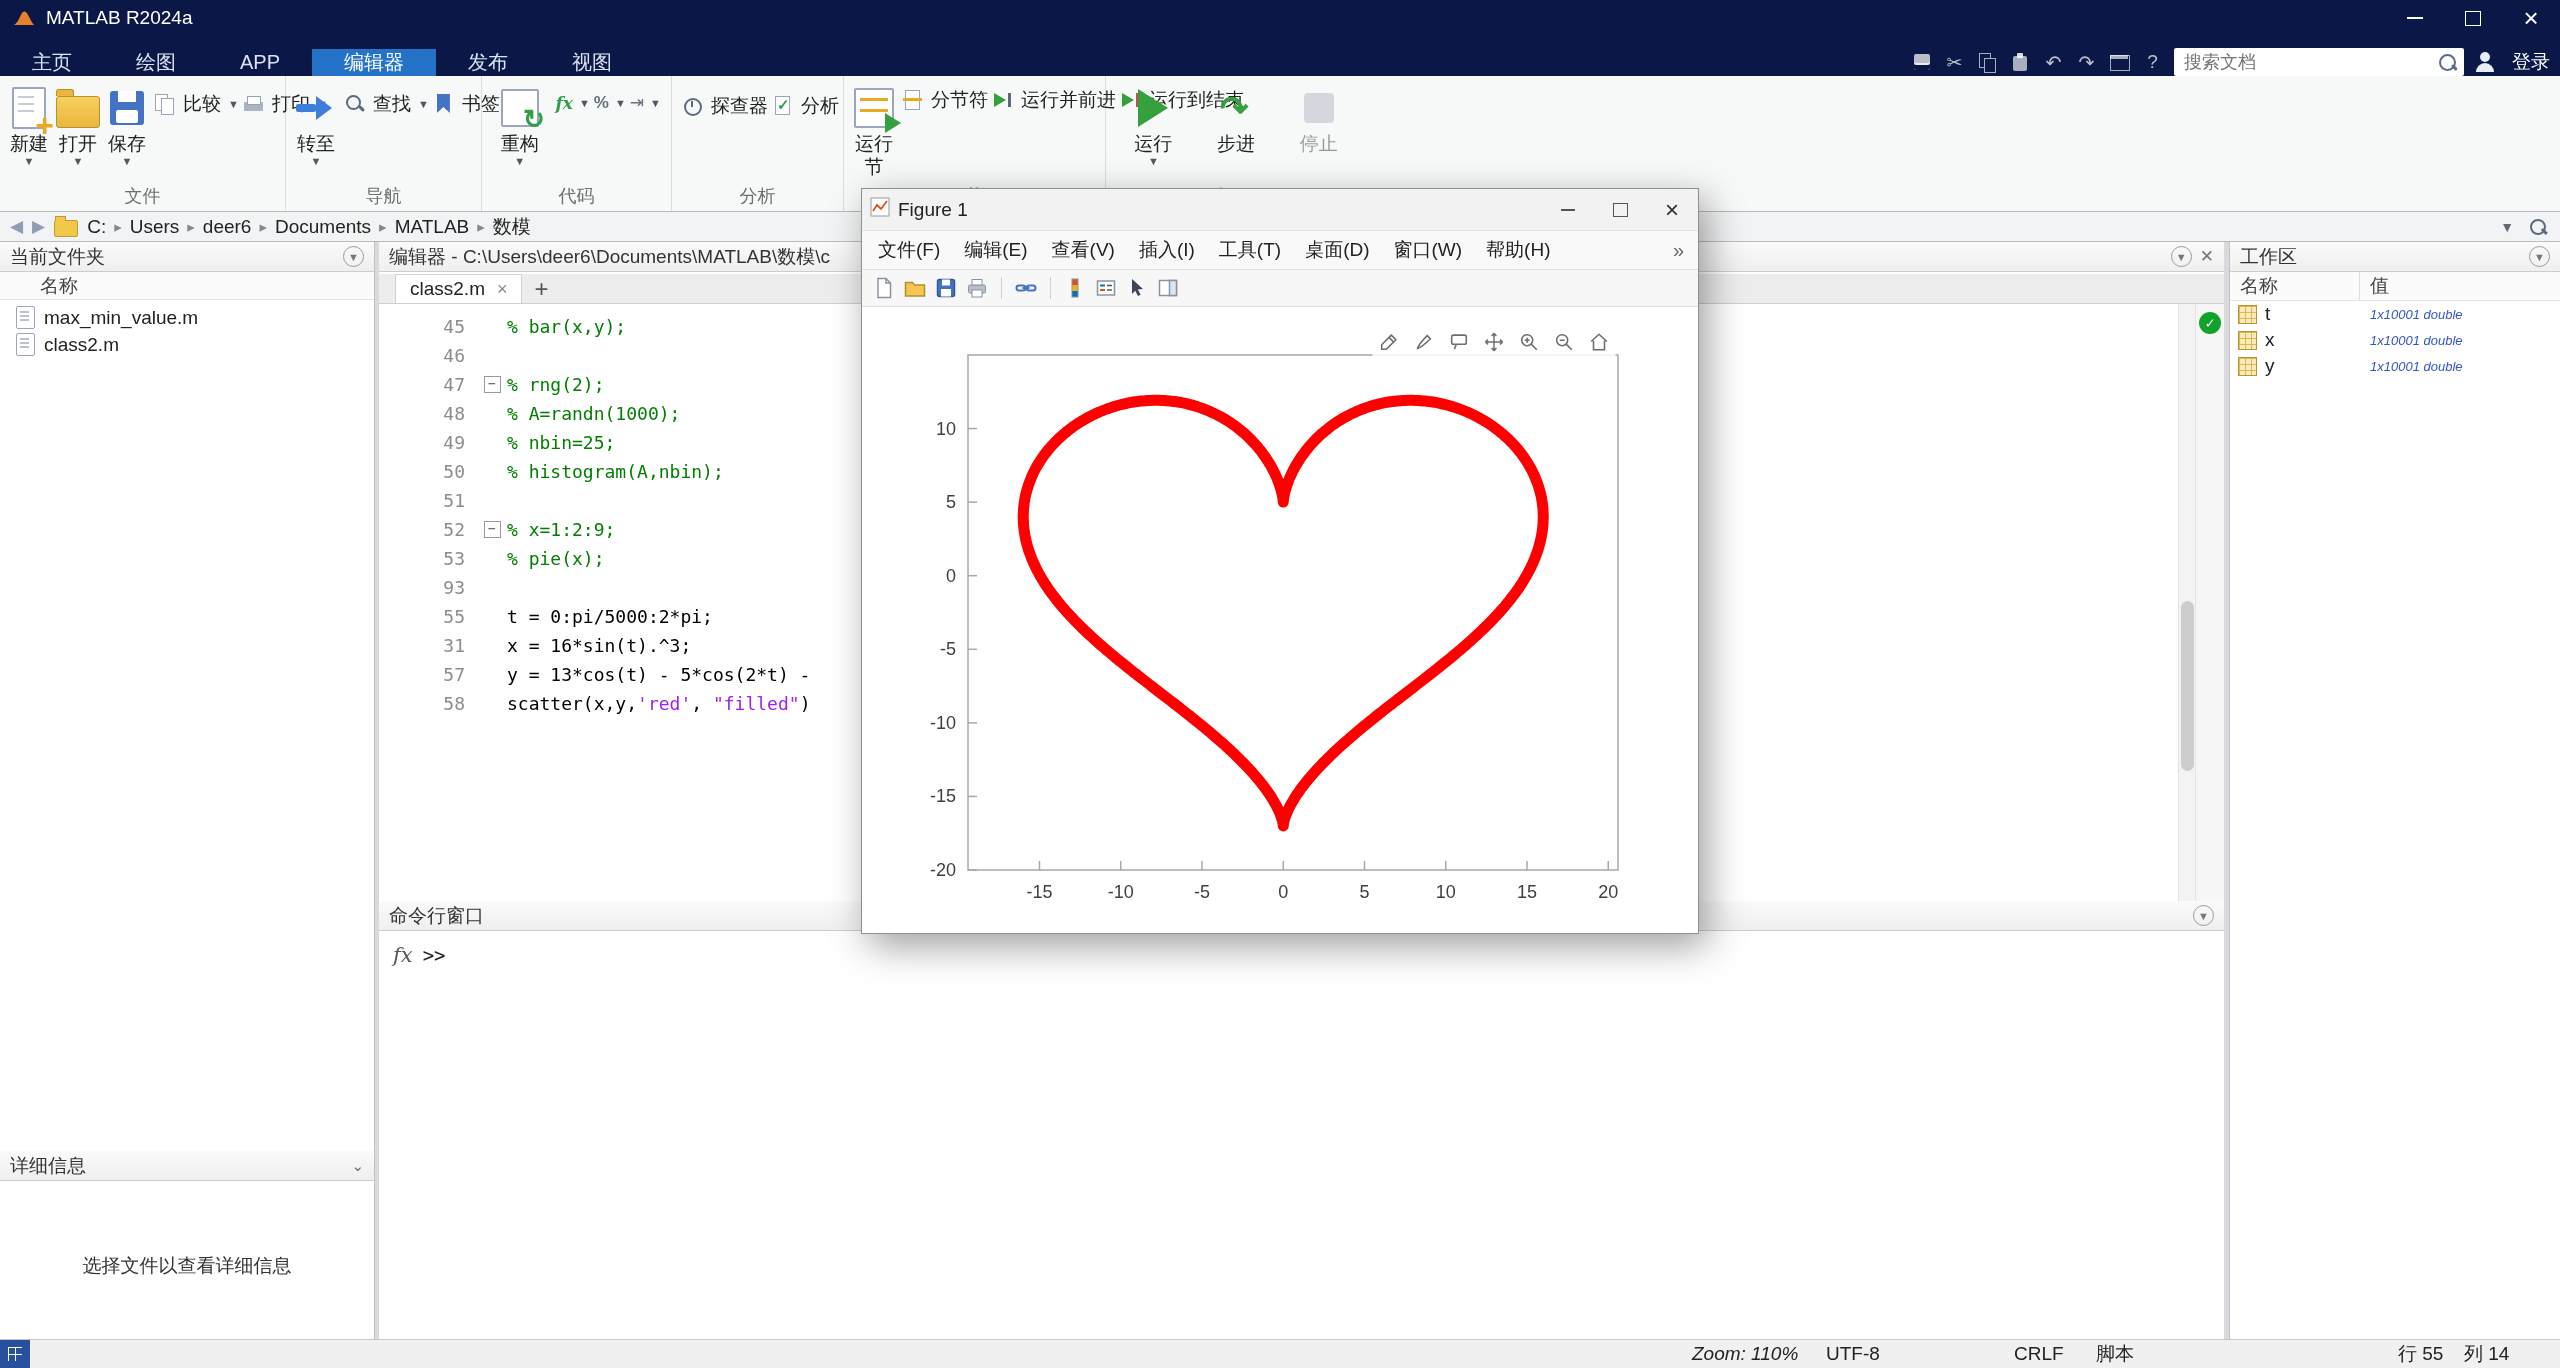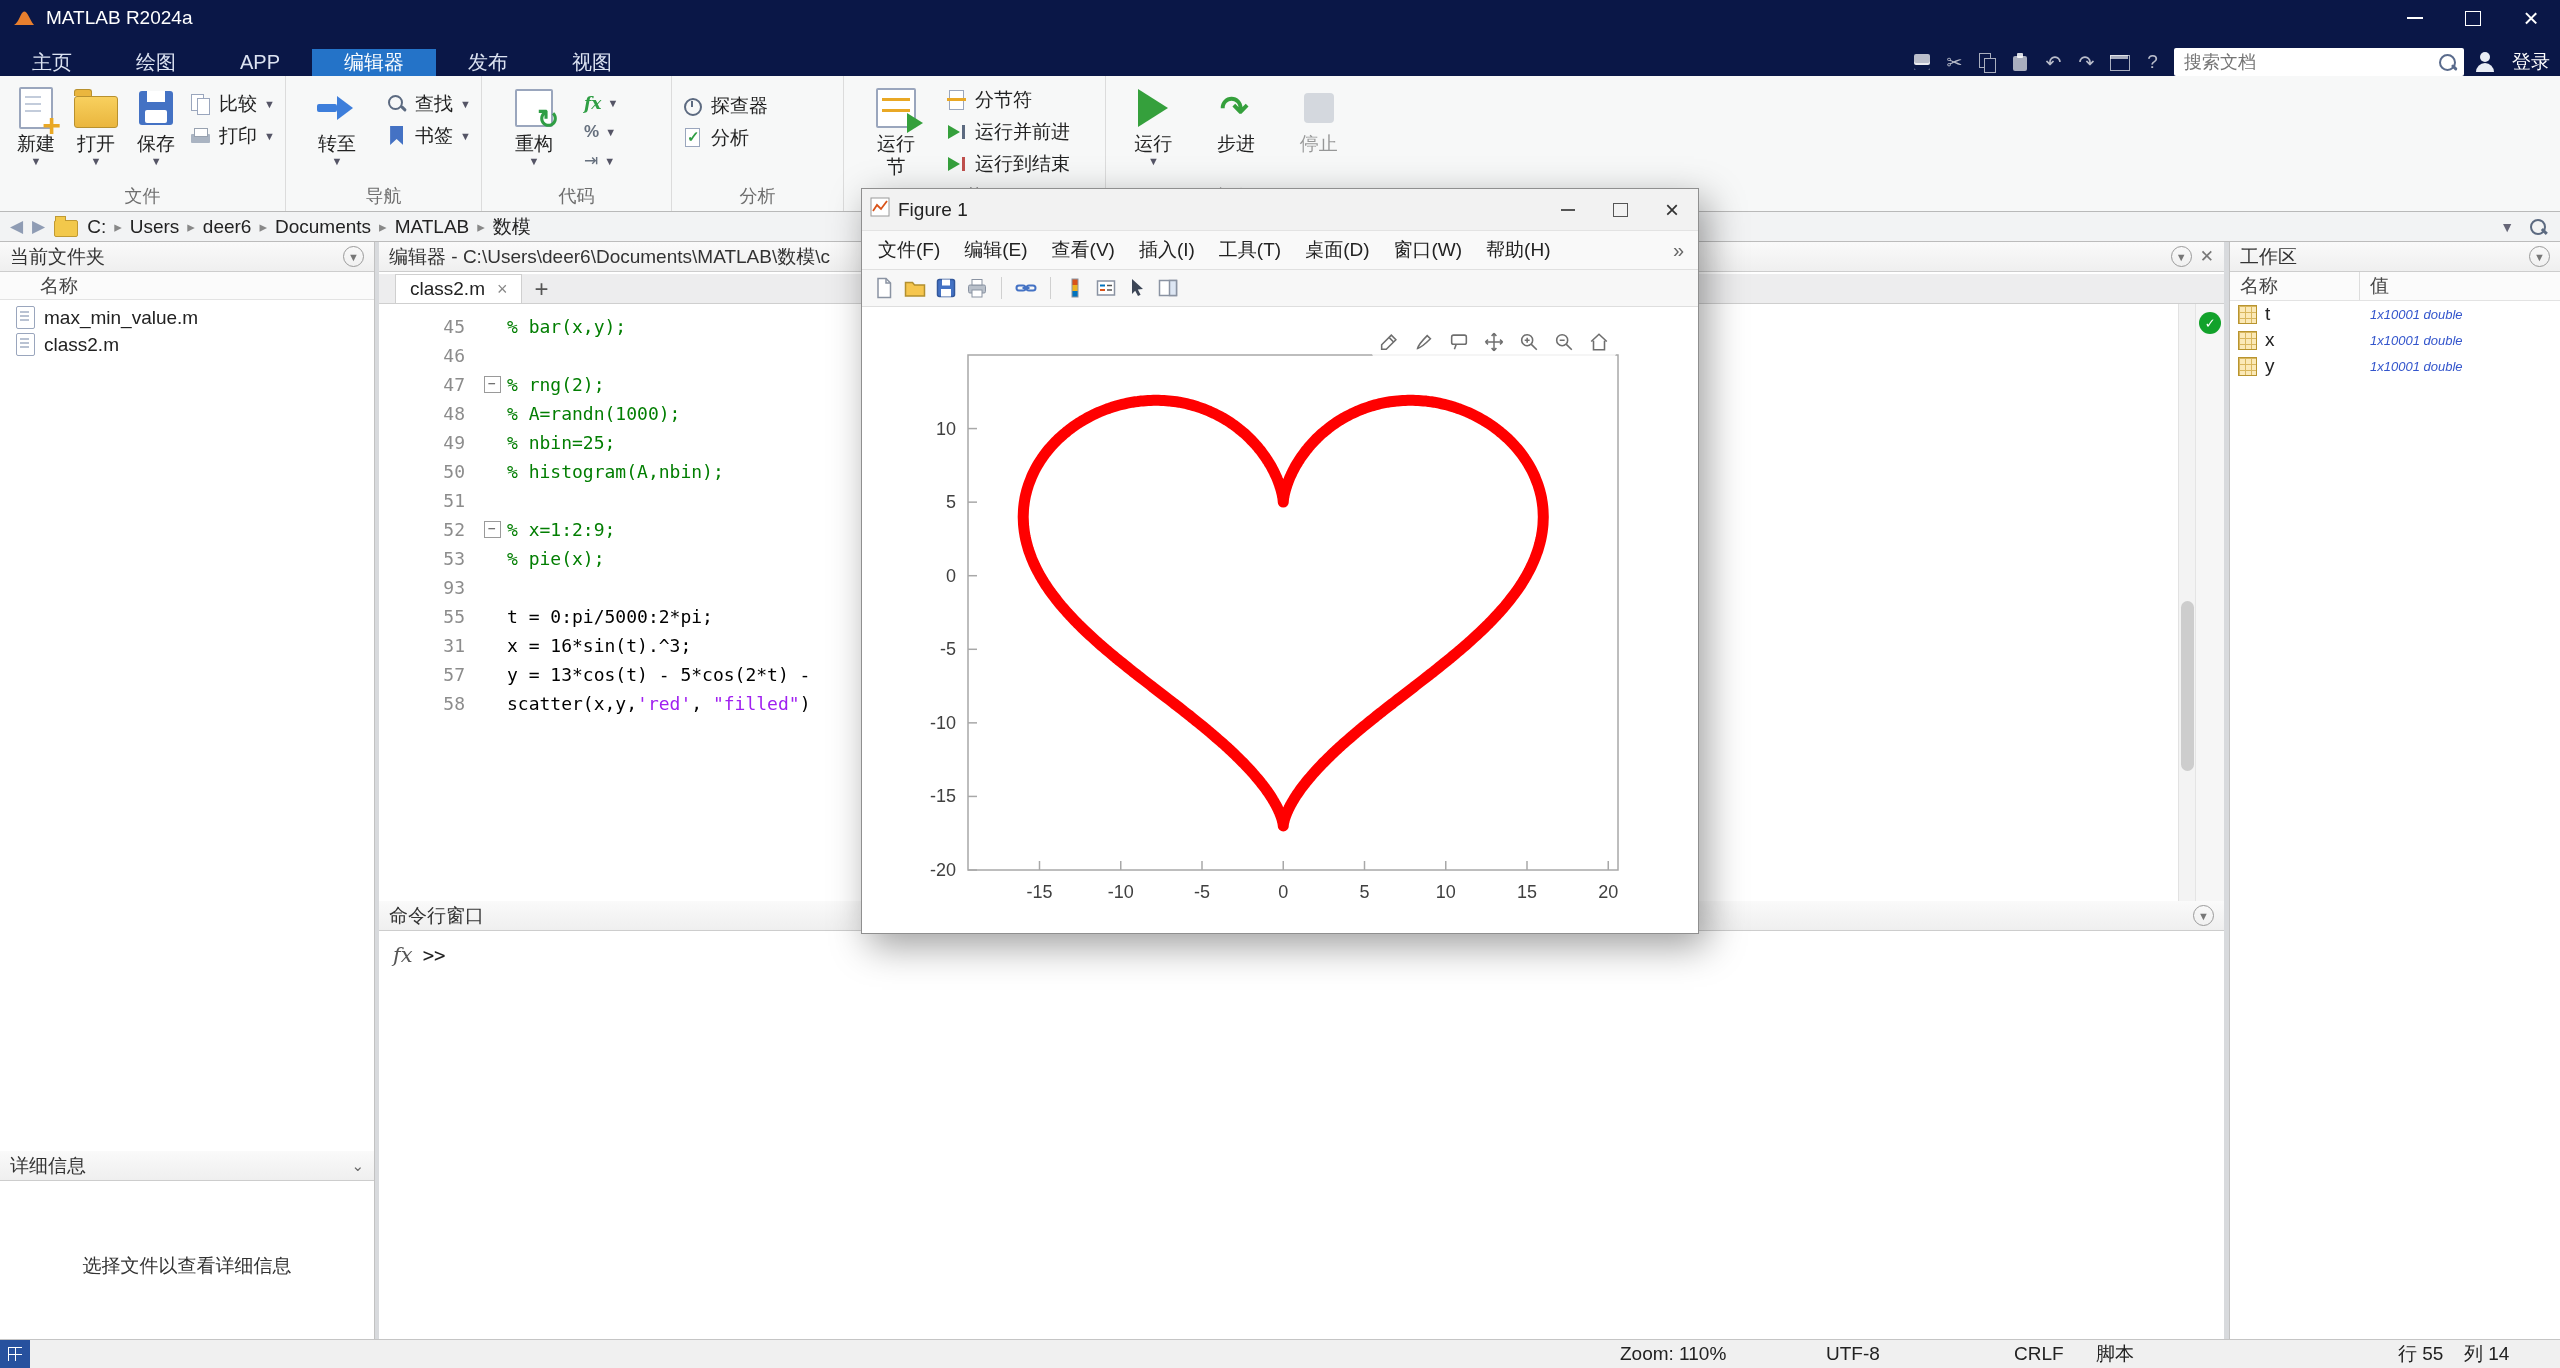--- a/index.html
+++ b/index.html
@@ -49,21 +49,21 @@
   
   .ribbon{position:absolute;left:0;top:76px;width:100%;height:136px;background:#f7f8f8;
     border-bottom:1px solid #b9b9b9;display:flex;box-sizing:border-box;}
   .rgroup{position:relative;border-right:1px solid #dcdcdc;padding:6px 10px 26px;box-sizing:border-box;white-space:nowrap;}
   .glabel{position:absolute;bottom:3px;left:0;width:100%;text-align:center;color:#6e6e6e;font-size:18px;}
   .gcols{display:flex;gap:8px;height:100%;}
   .rbig{width:84px;text-align:center;padding-top:2px;}
   .rbig .ric{height:48px;display:flex;align-items:center;justify-content:center;}
   .rbig .rlabel{font-size:19px;color:#222;line-height:23px;}
   .dd{height:14px;font-size:11px;color:#556;line-height:12px;}
-  .scol{display:flex;flex-direction:column;justify-content:flex-start;gap:4px;padding-top:8px;}
+  .scol{display:flex;flex-direction:row;justify-content:flex-start;gap:4px;padding-top:8px;}
   .srow{display:flex;align-items:center;gap:7px;font-size:19px;color:#222;height:28px;}
   .dds{font-size:11px;color:#556;}
   .disabled{opacity:.45;}
 
   .ric-new{width:30px;height:38px;background:#fff;border:2px solid #9aa6bd;border-radius:2px;position:relative;}
   .ric-new::before{content:"";position:absolute;left:4px;top:7px;width:16px;height:2px;background:#c3ccdb;box-shadow:0 7px 0 #c3ccdb,0 14px 0 #c3ccdb;}
   .ric-new::after{content:"+";position:absolute;right:-10px;bottom:-12px;color:#e9a825;font-size:32px;font-weight:bold;line-height:28px;}
   .ric-open{width:42px;height:30px;background:linear-gradient(#f8d05e,#eab63e);border:1.5px solid #b8912f;border-radius:3px;position:relative;margin-top:8px;}
   .ric-open::before{content:"";position:absolute;top:-8px;left:-1px;width:16px;height:6px;background:#eab63e;border:1.5px solid #b8912f;border-bottom:none;border-radius:3px 3px 0 0;}
   .ric-save{width:34px;height:34px;background:#4472c4;border-radius:3px;position:relative;}
@@ -621,21 +621,21 @@
             </span>
             <span class="vl">1x10001 double</span>
           </div>
         </div>
     </div>
   </div>
 
   <div class="statusbar">
     <div class="sb-start"></div>
     <div id="status-items">
-        <span class="sb-item" style="left: 1620px;">Zoom: 110%</span>
+        <span class="sb-item" style="left: 1692px; font-style: italic;">Zoom: 110%</span>
         <span class="sb-item" style="left: 1826px;">UTF-8</span>
         <span class="sb-item" style="left: 2014px;">CRLF</span>
         <span class="sb-item" style="left: 2096px;">脚本</span>
         <span class="sb-item" style="left: 2398px;">行 55</span>
         <span class="sb-item" style="left: 2464px;">列 14</span>
       </div>
   </div>
 
   <div class="figwin">
     <div class="fig-title">

